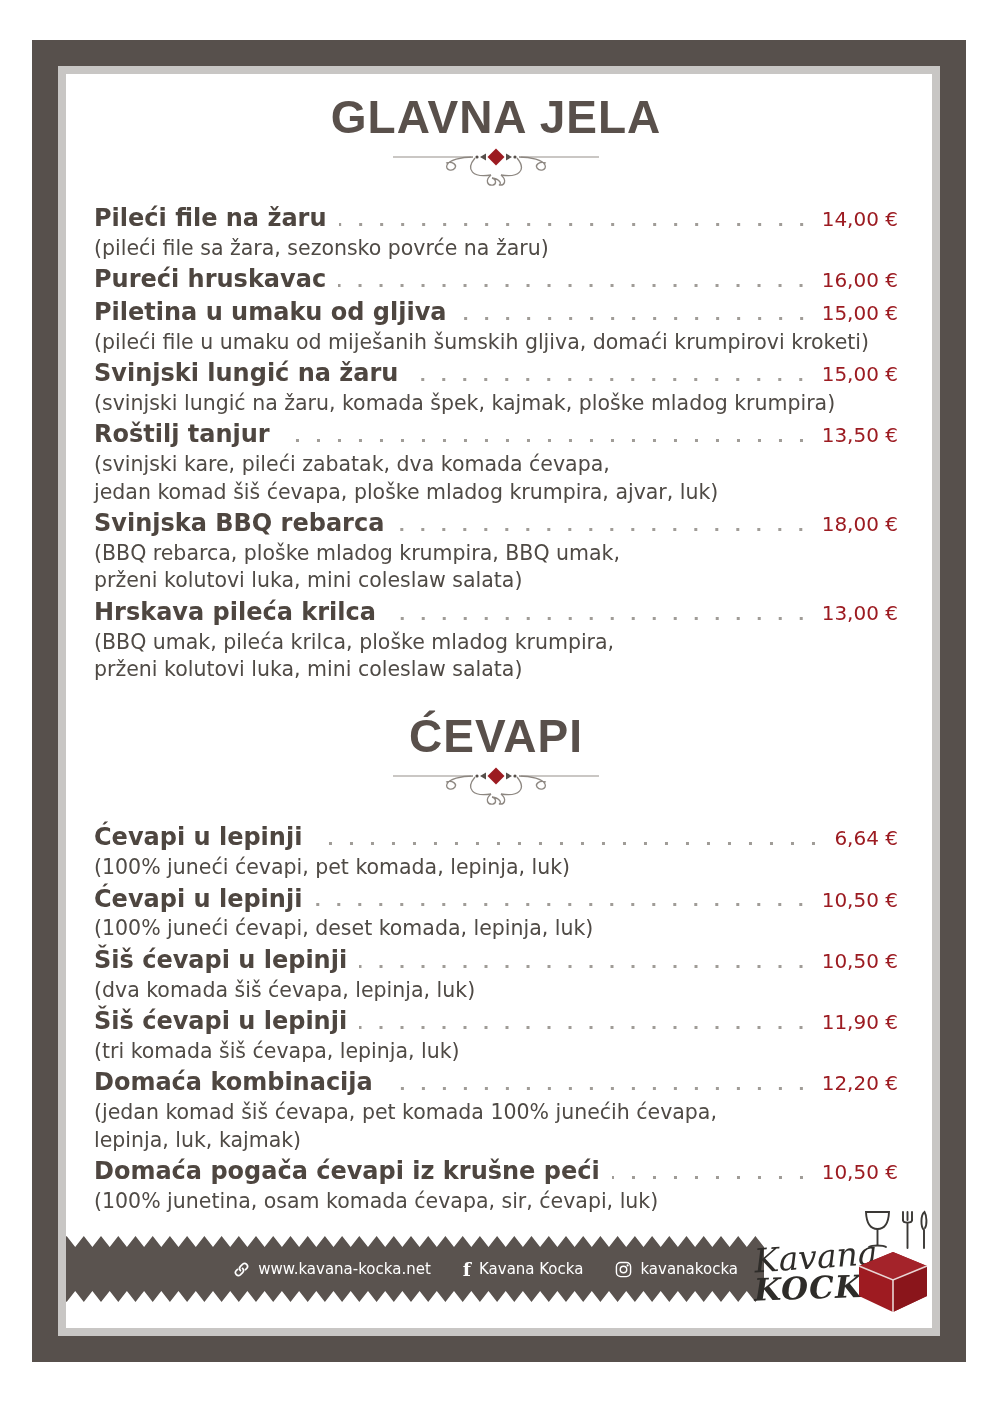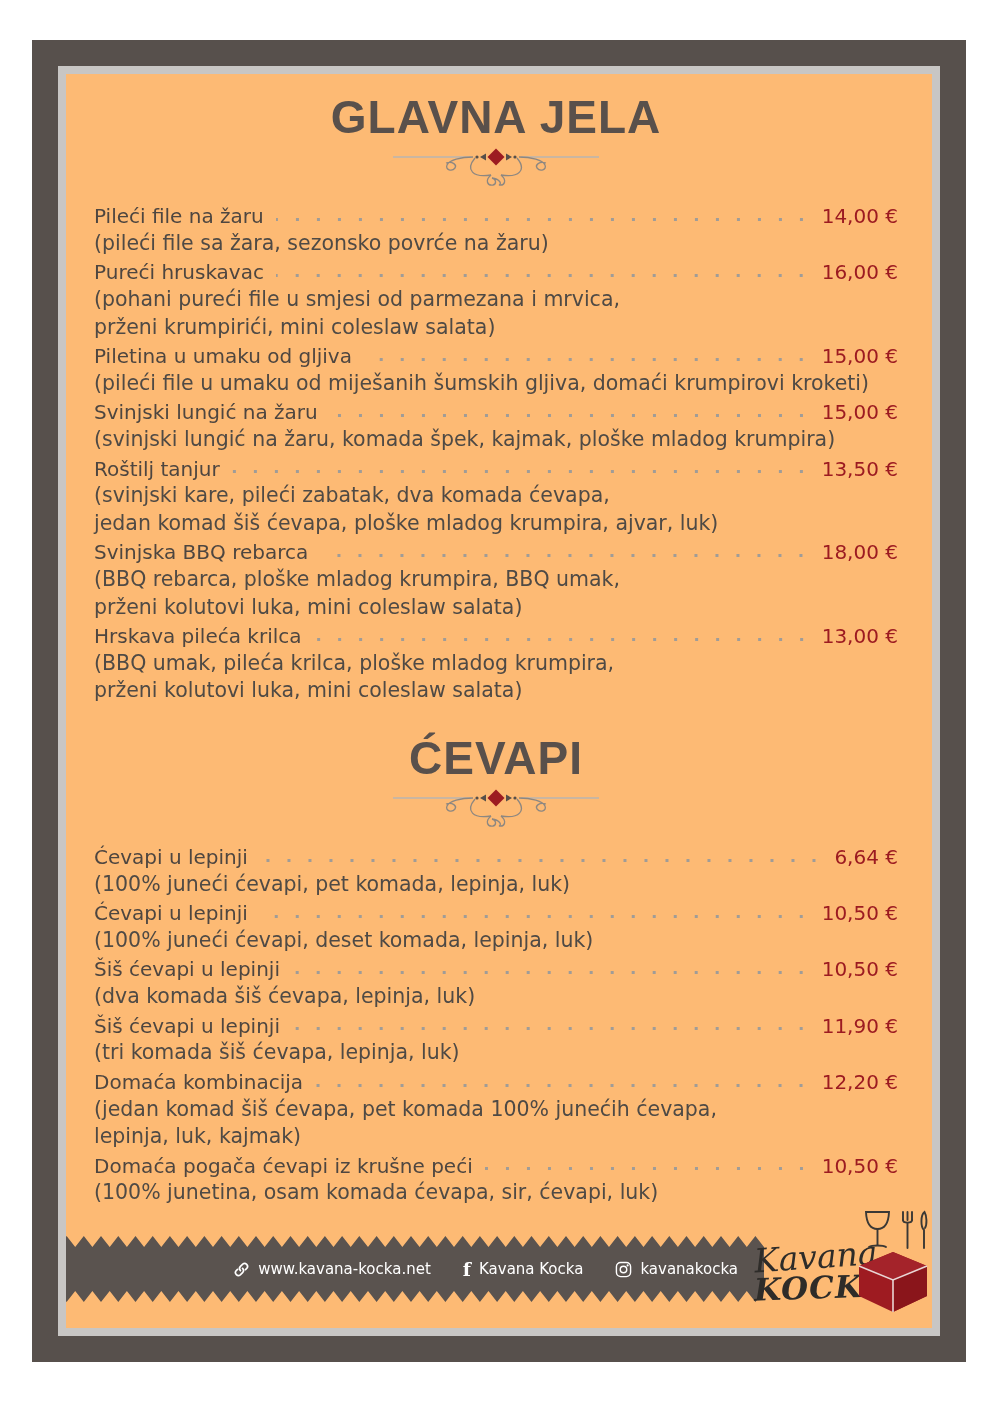--- a/index.html
+++ b/index.html
@@ -3,33 +3,33 @@
 <meta charset="utf-8">
 <style>
   html,body{margin:0;padding:0;}
   body{
     width:1000px;height:1402px;background:#ffffff;position:relative;
     font-family:"DejaVu Sans","Liberation Sans",sans-serif;
     -webkit-font-smoothing:antialiased;
   }
   .frame{position:absolute;left:32px;top:40px;width:934px;height:1322px;background:#57504c;}
   .frame-light{position:absolute;left:26px;top:26px;right:26px;bottom:26px;background:#c8c6c4;}
-  .page{position:absolute;left:8px;top:8px;right:8px;bottom:8px;background:#fdba74;overflow:hidden;}
+  .page{position:absolute;left:8px;top:8px;right:8px;bottom:8px;background:#ffffff;overflow:hidden;}
   .content{position:relative;height:100%;padding:20px 34px 0 28px;box-sizing:border-box;}
 
   h1,h2{
     margin:0;text-align:center;font-family:"Liberation Sans","DejaVu Sans",sans-serif;
     font-weight:bold;font-size:46px;letter-spacing:1px;color:#59504b;line-height:1.0;
   }
   .ornament{display:block;margin:4px auto 12px;}
   .section2{margin-top:30px;}
 
   .menu-item{margin-bottom:3px;}
   .item-row{display:flex;align-items:baseline;line-height:1.24;}
-  .iname{font-size:20px;color:#4e4640;white-space:nowrap;}
+  .iname{font-size:24px;color:#4e4640;white-space:nowrap;font-weight:bold;}
   .iprice{font-size:20px;color:#9c1b21;white-space:nowrap;}
   .leader{
     flex:1;align-self:flex-end;height:5px;margin:0 10px 7px 12px;
     background-image:radial-gradient(circle,#a09c97 1.7px,rgba(0,0,0,0) 1.9px);
     background-size:21px 5px;background-repeat:repeat-x;background-position:right center;
   }
   .idesc{
     font-size:20.5px;color:#4f4a45;line-height:1.34;
     white-space:pre-line;margin:1px 0 2px 0;
   }
@@ -83,22 +83,20 @@
         <span class="iprice">14,00 €</span>
       </div>
       <div class="idesc">(pileći file sa žara, sezonsko povrće na žaru)</div>
     </div>
     <div class="menu-item">
       <div class="item-row">
         <span class="iname">Pureći hruskavac</span>
         <span class="leader"></span>
         <span class="iprice">16,00 €</span>
       </div>
-      <div class="idesc">(pohani pureći file u smjesi od parmezana i mrvica,
-prženi krumpirići, mini coleslaw salata)</div>
     </div>
     <div class="menu-item">
       <div class="item-row">
         <span class="iname">Piletina u umaku od gljiva</span>
         <span class="leader"></span>
         <span class="iprice">15,00 €</span>
       </div>
       <div class="idesc">(pileći file u umaku od miješanih šumskih gljiva, domaći krumpirovi kroketi)</div>
     </div>
     <div class="menu-item">

